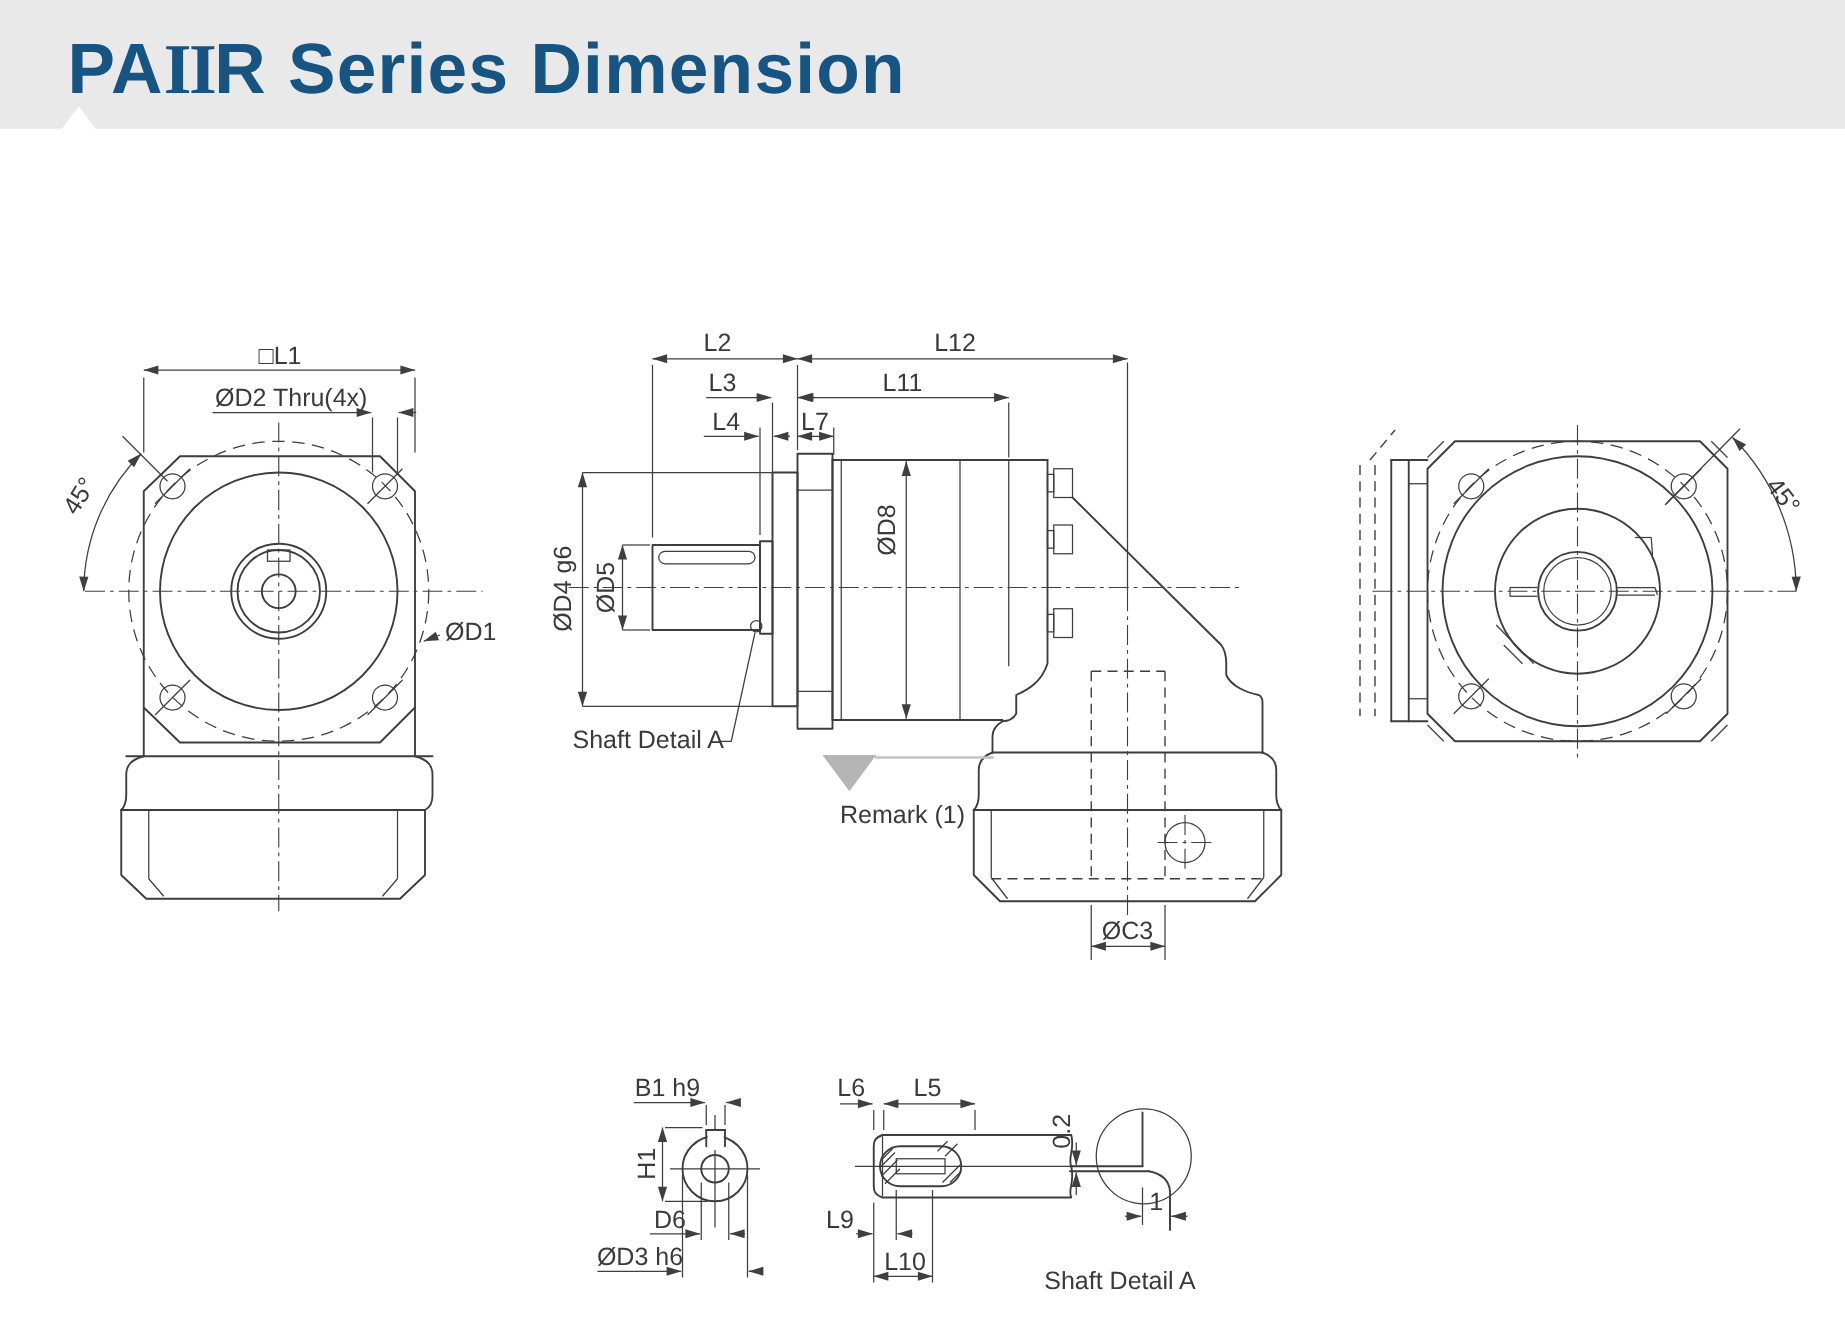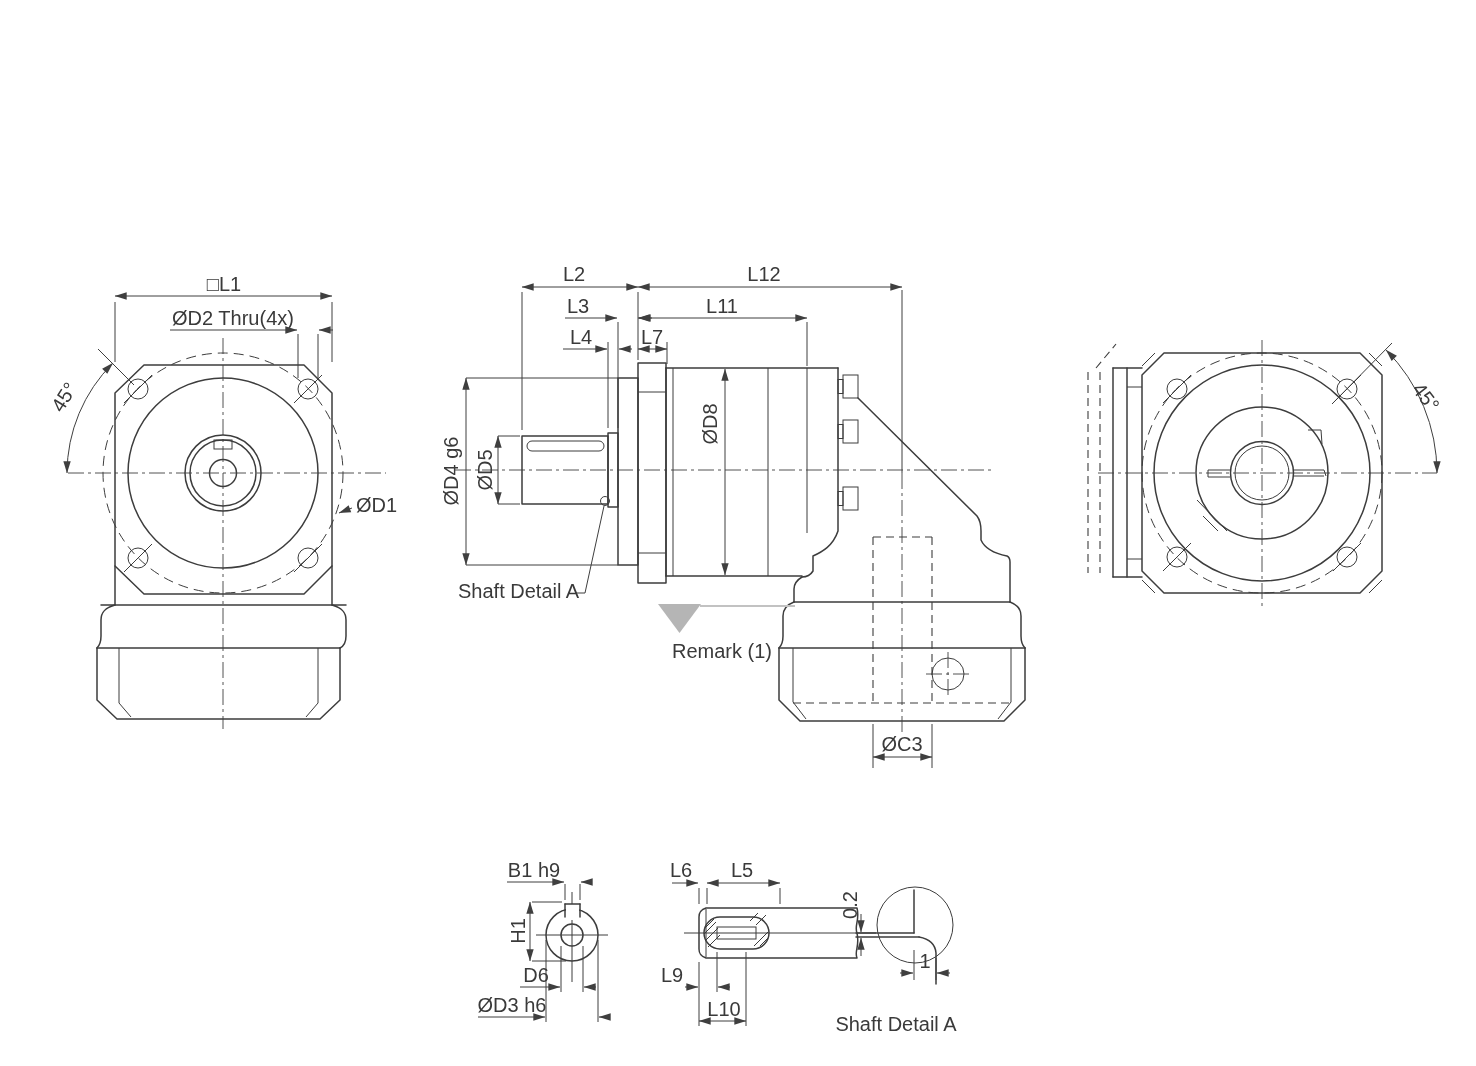--- a/index.html
+++ b/index.html
@@ -19,20 +19,25 @@
   .dim{stroke:#3f3f3f;stroke-width:1;fill:none;}
   .cl{stroke:#3f3f3f;stroke-width:0.9;fill:none;stroke-dasharray:16 4 3 4;}
   .hid{stroke:#3d3d3d;stroke-width:1.1;fill:none;stroke-dasharray:8 5;}
   .dashc{stroke:#3d3d3d;stroke-width:1;fill:none;stroke-dasharray:10 6;}
 </style>
 </head>
 <body>
 
 <div class="page">
 
+  <div class="header" style="background:#e9e9e9;">
+    <div class="title" style="color:#175482;">
+      <span>PA</span><span class="roman">II</span><span>R Series Dimension</span>
+    </div>
+  </div>
   <div class="notch"></div>
 
   <svg width="1476" height="1066" viewBox="0 0 1476 1066">
     <defs>
       <marker id="ar" viewBox="0 0 12 8" refX="11.3" refY="4" markerWidth="13" markerHeight="8.7" markerUnits="userSpaceOnUse" orient="auto-start-reverse">
         <path d="M0.5,0.6 L11.5,4 L0.5,7.4 Z" fill="#3f3f3f"></path>
       </marker>
     </defs>
 
     <g>

